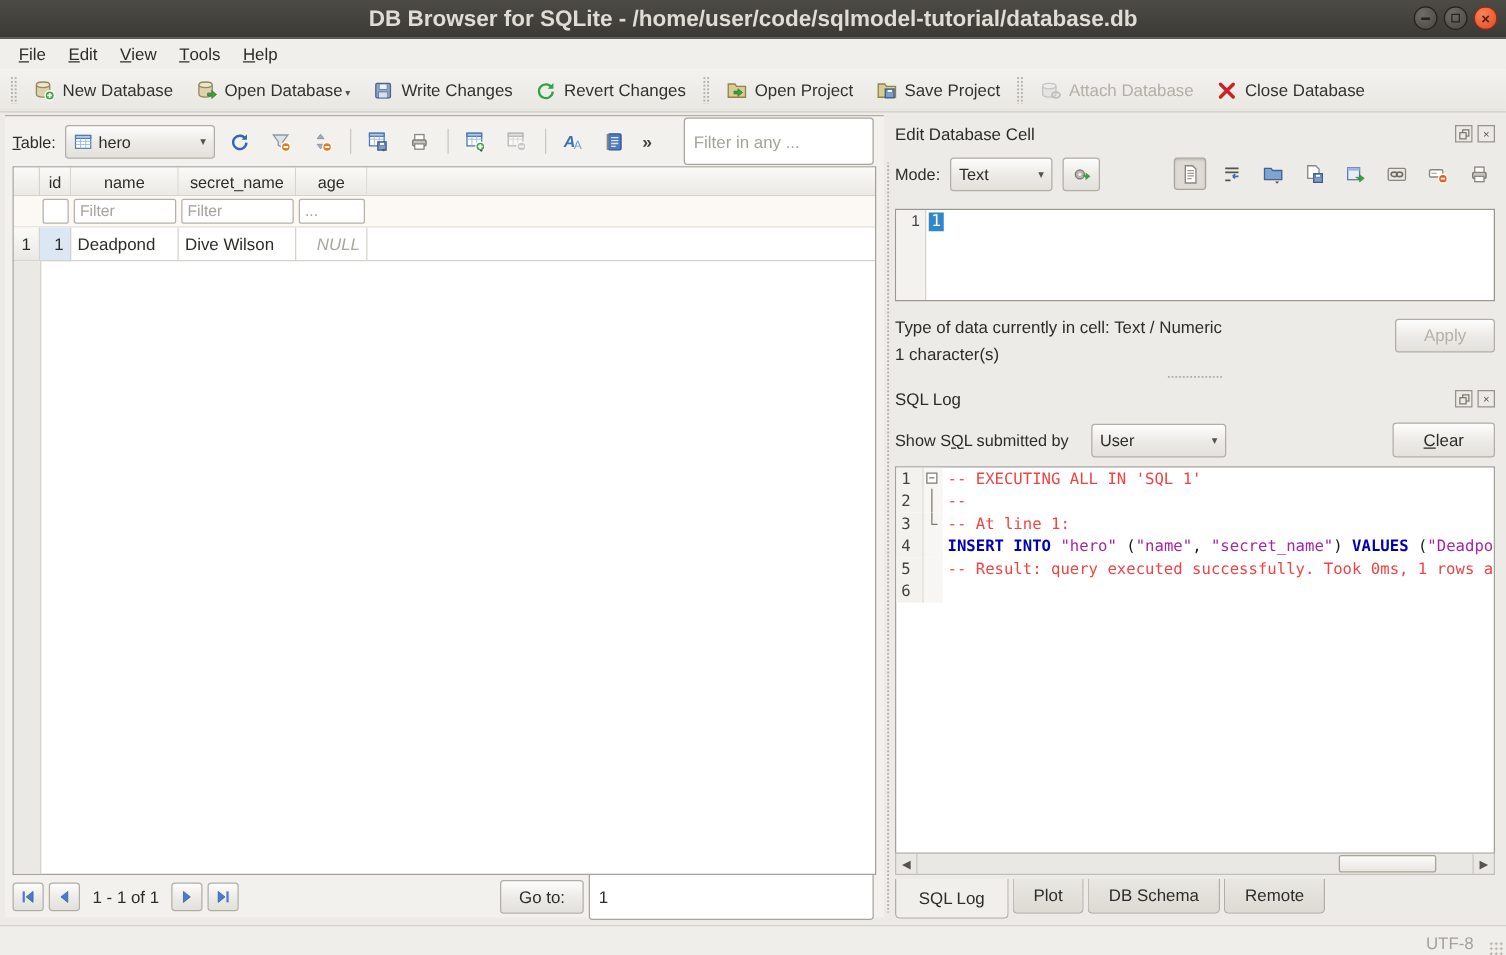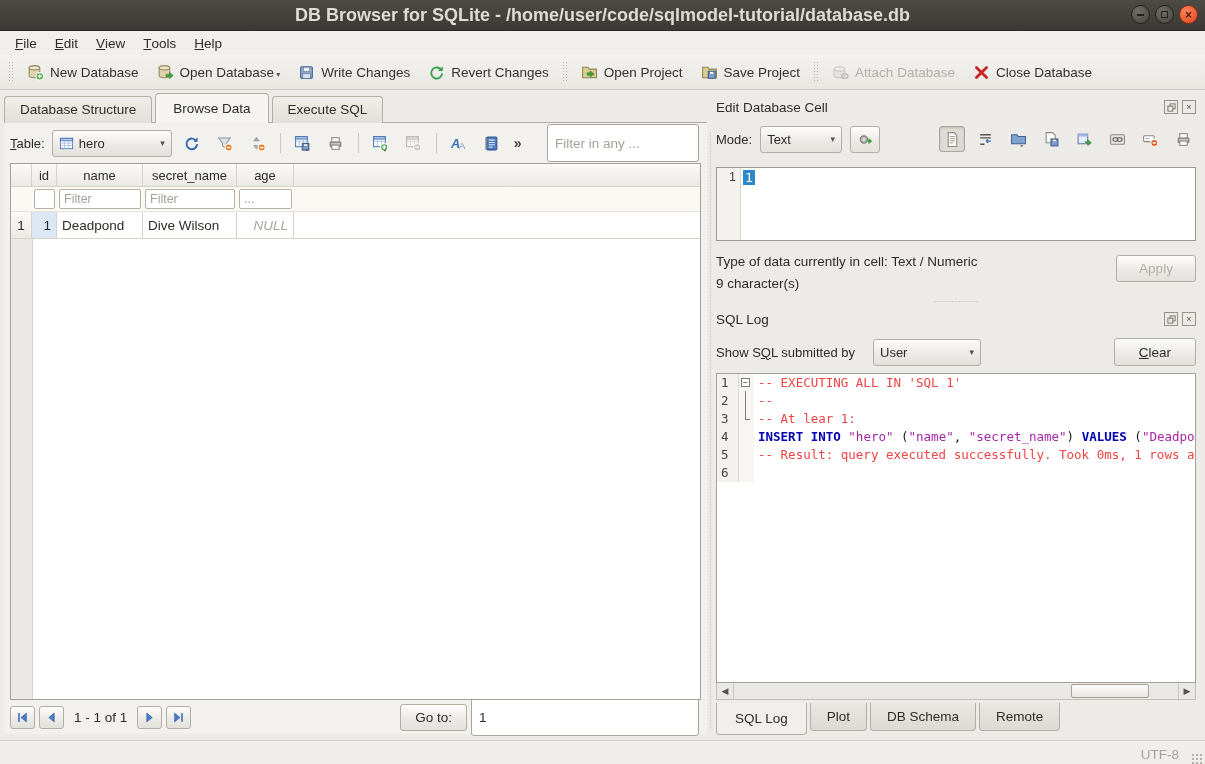--- a/index.html
+++ b/index.html
@@ -259,25 +259,20 @@
       <svg class="icon" viewBox="0 0 16 16">
           <path d="M3.2 3.2l9.6 9.6M12.8 3.2L3.2 12.8" stroke="#cc2222" stroke-width="2.6" stroke-linecap="round"></path>
         </svg>
       <span>Close Database</span>
     </button>
   </div>
 
   <div class="main">
 
     <div class="leftpane">
-      <div class="tabrow" id="lefttabs">
-          <div class="tab">Database Structure</div>
-          <div class="tab active">Browse Data</div>
-          <div class="tab">Execute SQL</div>
-        </div>
       <div class="pane-frame">
 
         <div class="table-toolbar">
           <span id="table-label"><u>T</u>able:</span>
           <div class="combo table-combo">
             <svg class="icon" style="width:15px;height:15px" viewBox="0 0 16 16">
                 <rect x="1.5" y="2.5" width="13" height="11" fill="#fff" stroke="#4c7ab8"></rect>
                 <rect x="1.5" y="2.5" width="13" height="2.6" fill="#b7cbe4" stroke="#4c7ab8"></rect>
                 <path d="M1.5 7.6h13M1.5 10.2h13M5.8 5.1v8.4M10.2 5.1v8.4" stroke="#9db8dc" stroke-width=".8"></path>
               </svg>
@@ -520,21 +515,21 @@
       </div>
 
       <div class="cell-editor">
         <div class="ed-gutter">1</div>
         <div class="ed-content"><span class="ed-sel">1</span></div>
       </div>
 
       <div class="info-row">
         <div class="info-text">
           <div>Type of data currently in cell: Text / Numeric</div>
-          <div>9 character(s)</div>
+          <div>1 character(s)</div>
         </div>
         <button class="pushbtn apply-btn" disabled="">Apply</button>
       </div>
 
       <div class="hsplit-dots"></div>
 
       <div class="dock-header" style="margin-top:0">
         <span class="dock-title">SQL Log</span>
         <span class="dock-icons">
           <span class="dockbtn">
@@ -570,21 +565,21 @@
               <div class="log-fold">
                 <span class="fline"></span>
               </div>
               <div class="log-code"><span class="tok-comment">--</span></div>
             </div>
             <div class="logline">
               <div class="log-ln">3</div>
               <div class="log-fold">
                 <span class="felbow"></span>
               </div>
-              <div class="log-code"><span class="tok-comment">-- At lear 1:</span></div>
+              <div class="log-code"><span class="tok-comment">-- At line 1:</span></div>
             </div>
             <div class="logline">
               <div class="log-ln">4</div>
               <div class="log-fold"></div>
               <div class="log-code"><span class="tok-keyword">INSERT INTO</span><span class="tok-plain"> </span><span class="tok-ident">"hero"</span><span class="tok-plain"> (</span><span class="tok-ident">"name"</span><span class="tok-plain">, </span><span class="tok-ident">"secret_name"</span><span class="tok-plain">) </span><span class="tok-keyword">VALUES</span><span class="tok-plain"> (</span><span class="tok-ident">"Deadpond</span></div>
             </div>
             <div class="logline">
               <div class="log-ln">5</div>
               <div class="log-fold"></div>
               <div class="log-code"><span class="tok-comment">-- Result: query executed successfully. Took 0ms, 1 rows aff</span></div>

